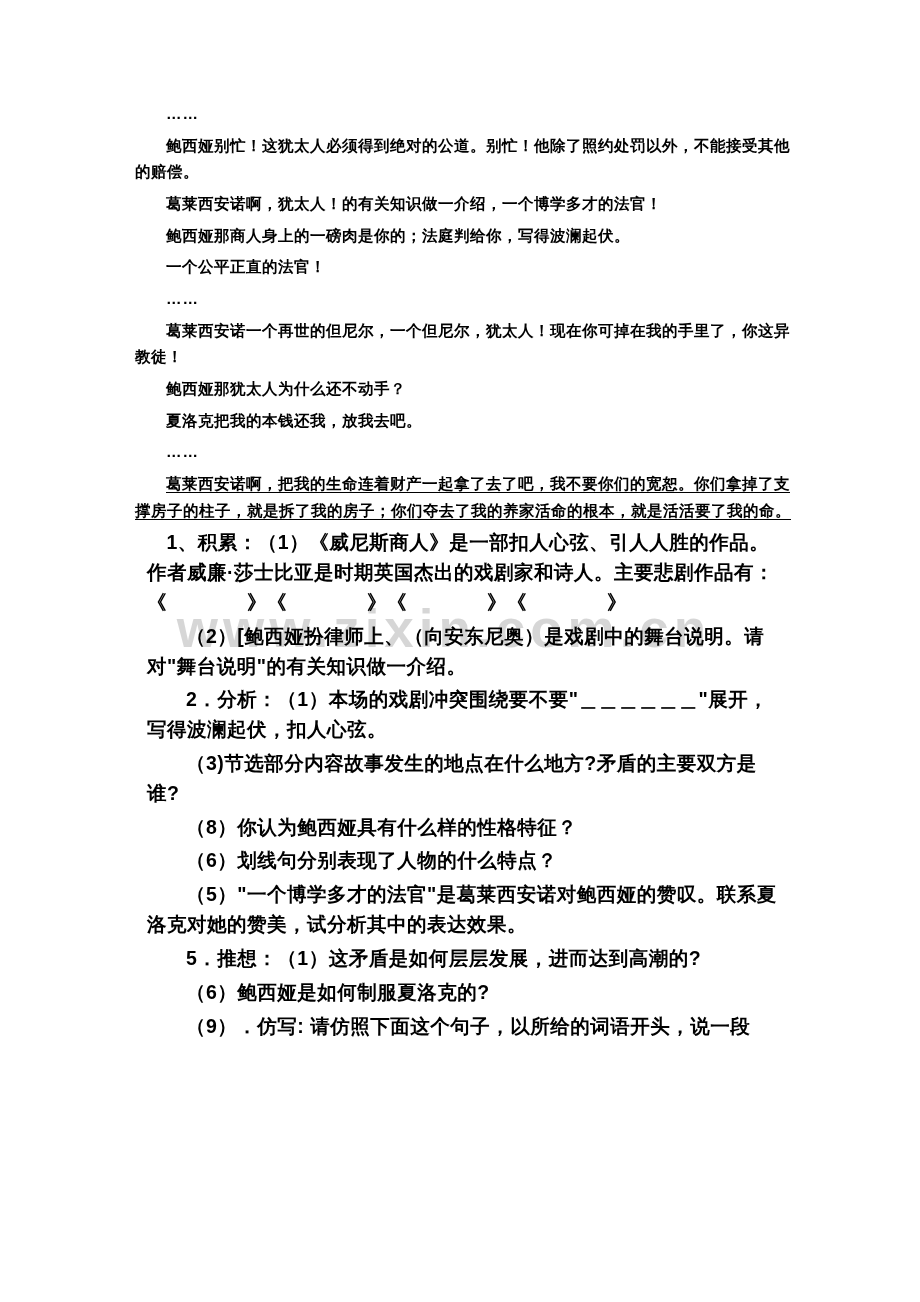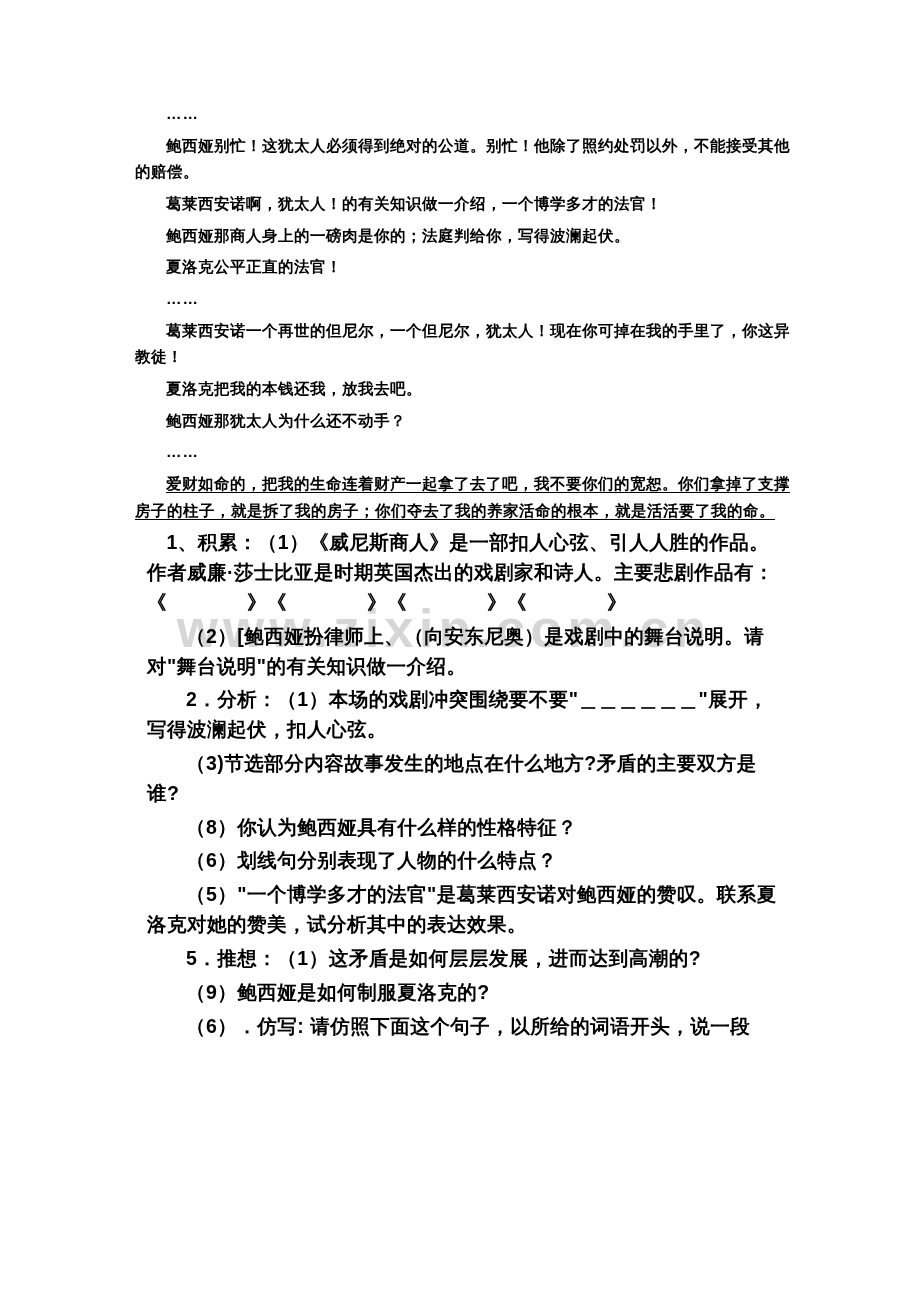--- a/index.html
+++ b/index.html
@@ -70,31 +70,31 @@
 </head>
 <body>
 
 <div class="page">
   <div class="watermark">www.zixin.com.cn</div>
 
   <p class="dlg ellipsis">……</p>
   <p class="dlg">鲍西娅别忙！这犹太人必须得到绝对的公道。别忙！他除了照约处罚以外，不能接受其他的赔偿。</p>
   <p class="dlg">葛莱西安诺啊，犹太人！的有关知识做一介绍，一个博学多才的法官！</p>
   <p class="dlg">鲍西娅那商人身上的一磅肉是你的；法庭判给你，写得波澜起伏。</p>
-  <p class="dlg">夏洛克公平正直的法官！</p>
+  <p class="dlg">一个公平正直的法官！</p>
   <p class="dlg ellipsis">……</p>
   <p class="dlg">葛莱西安诺一个再世的但尼尔，一个但尼尔，犹太人！现在你可掉在我的手里了，你这异教徒！</p>
+  <p class="dlg">鲍西娅那犹太人为什么还不动手？</p>
   <p class="dlg">夏洛克把我的本钱还我，放我去吧。</p>
-  <p class="dlg">鲍西娅那犹太人为什么还不动手？</p>
   <p class="dlg ellipsis">……</p>
-  <p class="dlg u">爱财如命的，把我的生命连着财产一起拿了去了吧，我不要你们的宽恕。你们拿掉了支撑房子的柱子，就是拆了我的房子；你们夺去了我的养家活命的根本，就是活活要了我的命。</p>
+  <p class="dlg u">葛莱西安诺啊，把我的生命连着财产一起拿了去了吧，我不要你们的宽恕。你们拿掉了支撑房子的柱子，就是拆了我的房子；你们夺去了我的养家活命的根本，就是活活要了我的命。</p>
 
   <p class="q indent1">1、积累：（1）《威尼斯商人》是一部扣人心弦、引人人胜的作品。作者威廉·莎士比亚是时期英国杰出的戏剧家和诗人。主要悲剧作品有：《　　　　》《　　　　》《　　　　》《　　　　》</p>
   <p class="q">（2）[鲍西娅扮律师上、（向安东尼奥）是戏剧中的舞台说明。请对"舞台说明"的有关知识做一介绍。</p>
   <p class="q">2．分析：（1）本场的戏剧冲突围绕要不要"＿＿＿＿＿＿"展开，写得波澜起伏，扣人心弦。</p>
   <p class="q">（3)节选部分内容故事发生的地点在什么地方?矛盾的主要双方是谁?</p>
   <p class="q">（8）你认为鲍西娅具有什么样的性格特征？</p>
   <p class="q">（6）划线句分别表现了人物的什么特点？</p>
   <p class="q">（5）"一个博学多才的法官"是葛莱西安诺对鲍西娅的赞叹。联系夏洛克对她的赞美，试分析其中的表达效果。</p>
   <p class="q">5．推想：（1）这矛盾是如何层层发展，进而达到高潮的?</p>
-  <p class="q">（9）鲍西娅是如何制服夏洛克的?</p>
-  <p class="q">（6）．仿写: 请仿照下面这个句子，以所给的词语开头，说一段</p>
+  <p class="q">（6）鲍西娅是如何制服夏洛克的?</p>
+  <p class="q">（9）．仿写: 请仿照下面这个句子，以所给的词语开头，说一段</p>
 </div>
 
 </body></html>

